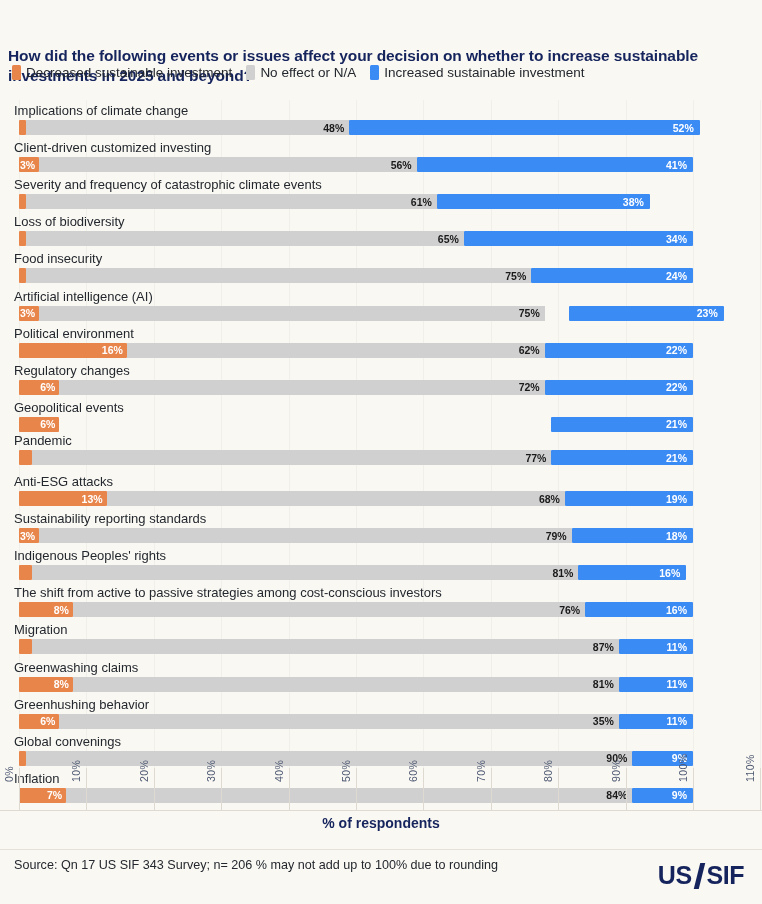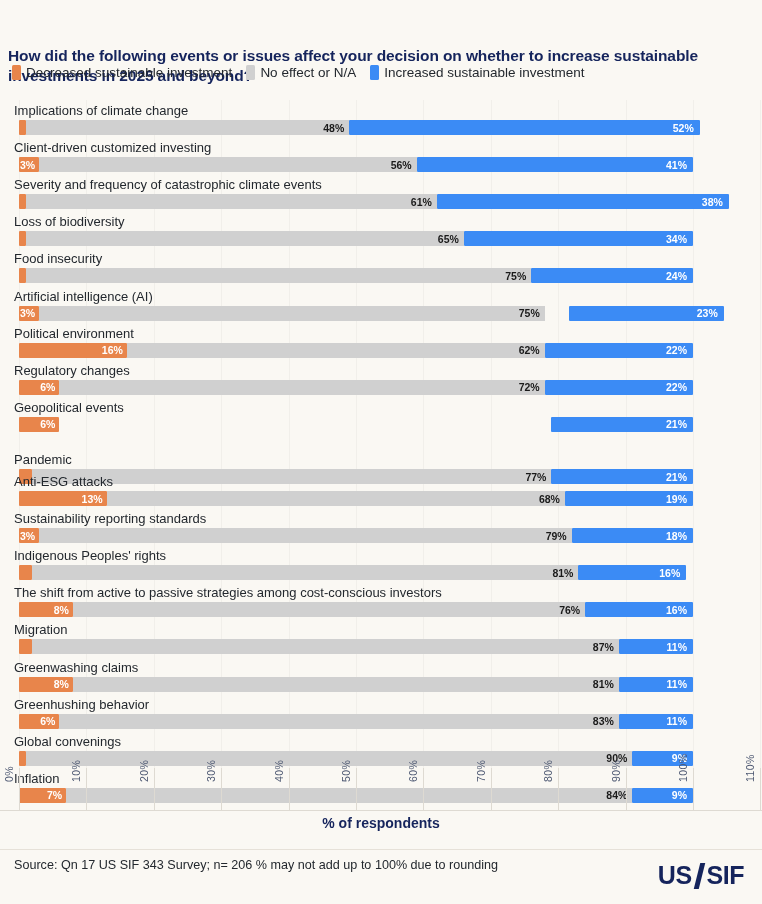--- a/index.html
+++ b/index.html
@@ -255,21 +255,21 @@
           <div class="seg seg-dec" style="left: 0px; width: 20.22px;">3%</div>
           <div class="seg seg-none" style="left: 20.22px; width: 377.44px;">56%</div>
           <div class="seg seg-inc" style="left: 397.66px; width: 276.34px;">41%</div>
         </div>
       </div>
       <div class="row" style="top: 76.2px;">
         <div class="row-label">Severity and frequency of catastrophic climate events</div>
         <div class="bar-track" style="width: 674px;">
           <div class="seg seg-dec" style="left: 0px; width: 6.74px;"></div>
           <div class="seg seg-none" style="left: 6.74px; width: 411.14px;">61%</div>
-          <div class="seg seg-inc" style="left: 417.88px; width: 292px;">38%</div>
+          <div class="seg seg-inc" style="left: 417.88px; width: 213px;">38%</div>
         </div>
       </div>
       <div class="row" style="top: 113.3px;">
         <div class="row-label">Loss of biodiversity</div>
         <div class="bar-track" style="width: 674px;">
           <div class="seg seg-dec" style="left: 0px; width: 6.74px;"></div>
           <div class="seg seg-none" style="left: 6.74px; width: 438.1px;">65%</div>
           <div class="seg seg-inc" style="left: 444.84px; width: 229.16px;">34%</div>
         </div>
       </div>
@@ -305,21 +305,21 @@
           <div class="seg seg-inc" style="left: 525.72px; width: 148.28px;">22%</div>
         </div>
       </div>
       <div class="row" style="top: 298.8px;">
         <div class="row-label">Geopolitical events</div>
         <div class="bar-track" style="width: 674px;">
           <div class="seg seg-dec" style="left: 0px; width: 40.44px;">6%</div>
           <div class="seg seg-inc" style="left: 532.46px; width: 141.54px;">21%</div>
         </div>
       </div>
-      <div class="row" style="top: 351px;">
+      <div class="row" style="top: 332px;">
         <div class="row-label">Pandemic</div>
         <div class="bar-track" style="width: 674px;">
           <div class="seg seg-dec" style="left: 0px; width: 13.48px;"></div>
           <div class="seg seg-none" style="left: 13.48px; width: 518.98px;">77%</div>
           <div class="seg seg-inc" style="left: 532.46px; width: 141.54px;">21%</div>
         </div>
       </div>
       <div class="row" style="top: 373px;">
         <div class="row-label">Anti-ESG attacks</div>
         <div class="bar-track" style="width: 674px;">
@@ -365,21 +365,21 @@
         <div class="bar-track" style="width: 674px;">
           <div class="seg seg-dec" style="left: 0px; width: 53.92px;">8%</div>
           <div class="seg seg-none" style="left: 53.92px; width: 545.94px;">81%</div>
           <div class="seg seg-inc" style="left: 599.86px; width: 74.14px;">11%</div>
         </div>
       </div>
       <div class="row" style="top: 595.6px;">
         <div class="row-label">Greenhushing behavior</div>
         <div class="bar-track" style="width: 674px;">
           <div class="seg seg-dec" style="left: 0px; width: 40.44px;">6%</div>
-          <div class="seg seg-none" style="left: 40.44px; width: 559.42px;">83%</div>
+          <div class="seg seg-none" style="left: 40.44px; width: 559.42px;">35%</div>
           <div class="seg seg-inc" style="left: 599.86px; width: 74.14px;">11%</div>
         </div>
       </div>
       <div class="row" style="top: 632.7px;">
         <div class="row-label">Global convenings</div>
         <div class="bar-track" style="width: 674px;">
           <div class="seg seg-dec" style="left: 0px; width: 6.74px;"></div>
           <div class="seg seg-none" style="left: 6.74px; width: 606.6px;">90%</div>
           <div class="seg seg-inc" style="left: 613.34px; width: 60.66px;">9%</div>
         </div>

